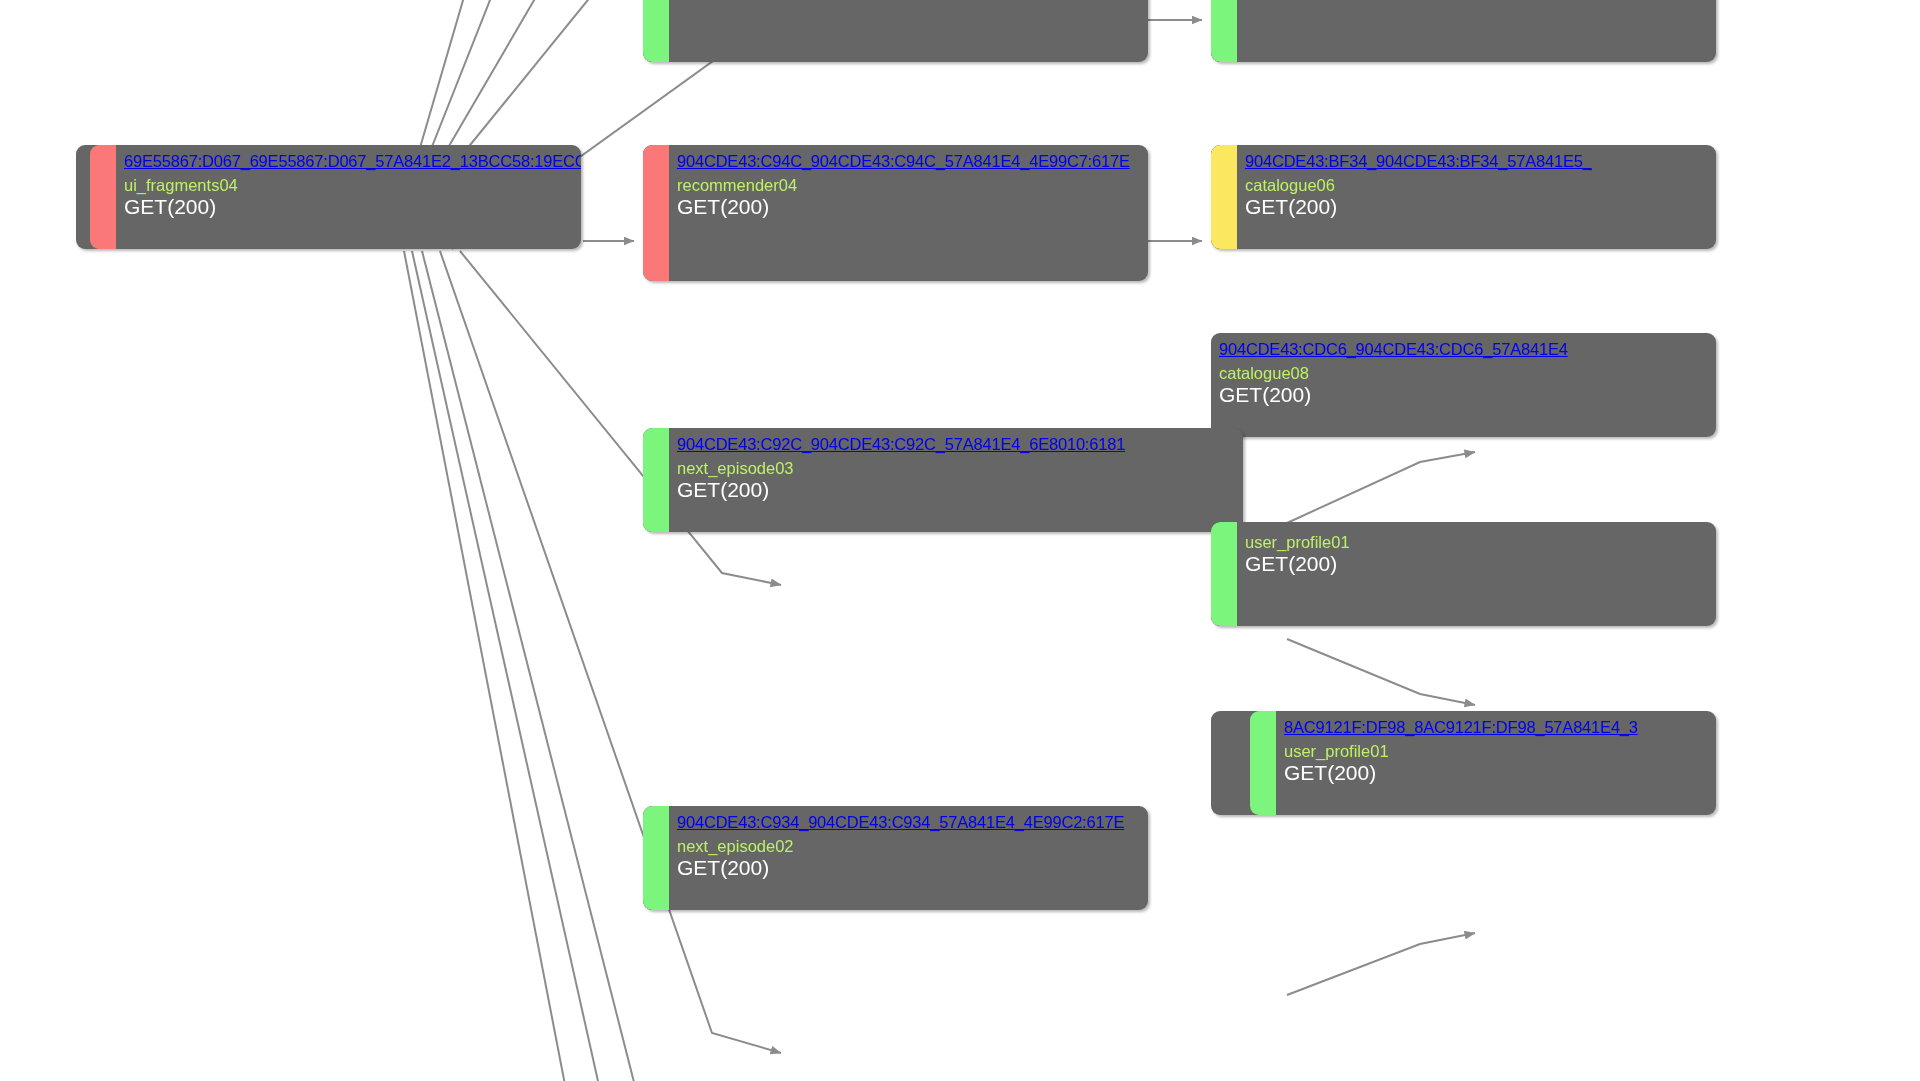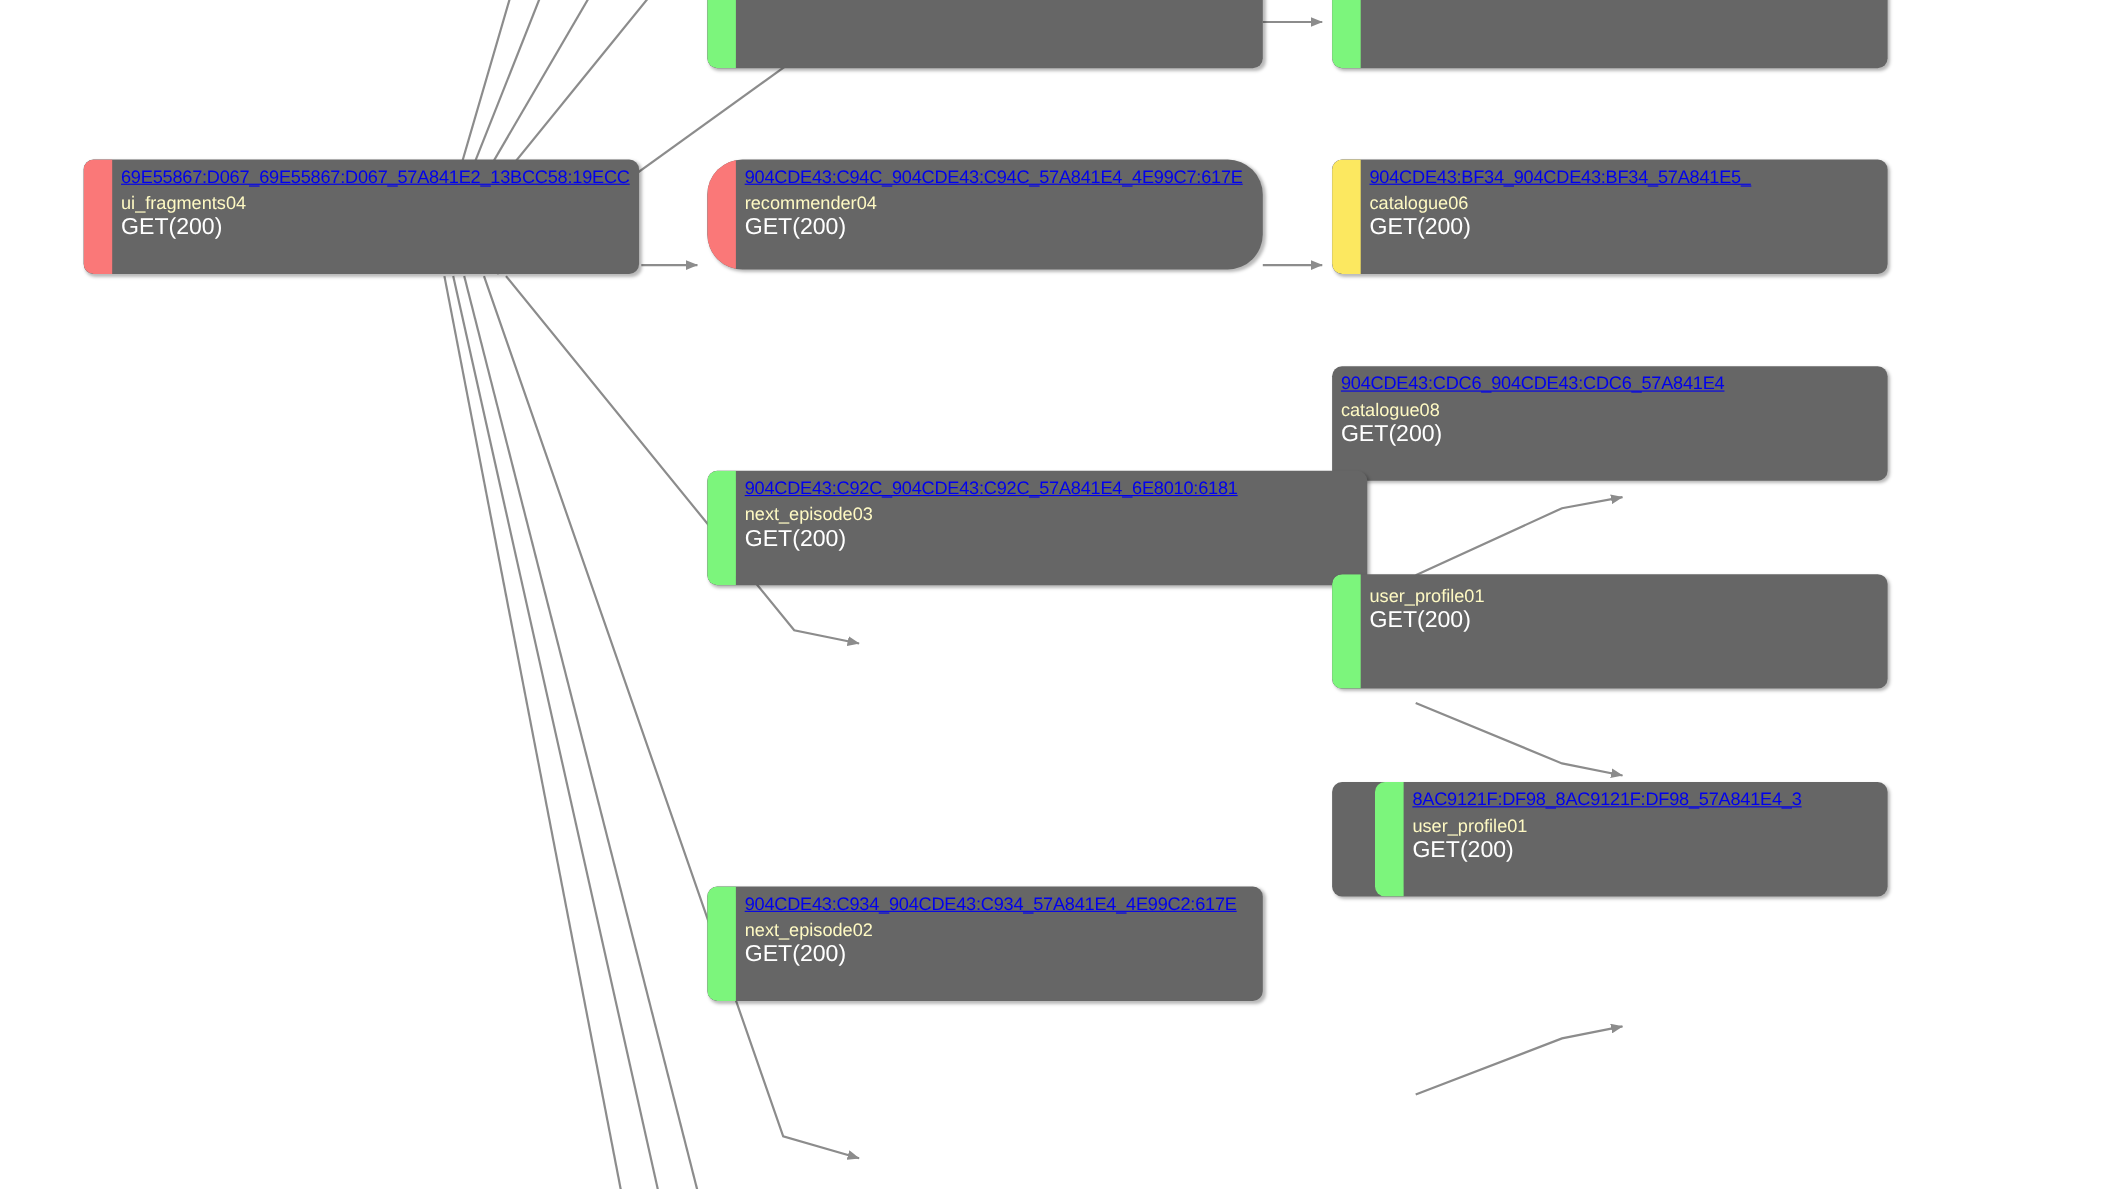--- a/index.html
+++ b/index.html
@@ -49,21 +49,21 @@
     color:#0000EE;
     text-decoration:underline;
     font-size:16.5px;
     line-height:20px;
     white-space:nowrap;
     letter-spacing:-0.2px;
     cursor:pointer;
   }
   .node-service{
     display:block;
-    color:#fef9c3;
+    color:#bef264;
     font-size:16.5px;
     line-height:22px;
     white-space:nowrap;
     margin-top:3px;
   }
   .node-op{
     display:block;
     color:#ffffff;
     font-size:21px;
     line-height:21px;
@@ -124,29 +124,29 @@
     </div>
   </div>
   <div class="node clipped-top" style="left: 1211px; top: -70px; width: 505px; height: 132px;">
     <div class="node-status status-green" style="background: rgb(124, 245, 124);"></div>
     <div class="node-body">
       
       
       
     </div>
   </div>
-  <div class="node" style="left: 76px; top: 145px; width: 505px; height: 104px;">
+  <div class="node" style="left: 76px; top: 145px; width: 505px; height: 104px; padding-left: 14px;">
     <div class="node-status status-red" style="background: rgb(250, 120, 120);"></div>
     <div class="node-body">
       <span class="node-title">69E55867:D067_69E55867:D067_57A841E2_13BCC58:19ECC</span>
       <span class="node-service">ui_fragments04</span>
       <span class="node-op">GET(200)</span>
     </div>
   </div>
-  <div class="node" style="left: 643px; top: 145px; width: 505px; height: 100px; border-radius: 32px;">
+  <div class="node" style="left: 643px; top: 145px; width: 505px; height: 136px;">
     <div class="node-status status-red" style="background: rgb(250, 120, 120);"></div>
     <div class="node-body">
       <span class="node-title">904CDE43:C94C_904CDE43:C94C_57A841E4_4E99C7:617E</span>
       <span class="node-service">recommender04</span>
       <span class="node-op">GET(200)</span>
     </div>
   </div>
   <div class="node" style="left: 1211px; top: 145px; width: 505px; height: 104px;">
     <div class="node-status status-yellow" style="background: rgb(252, 232, 96);"></div>
     <div class="node-body">

